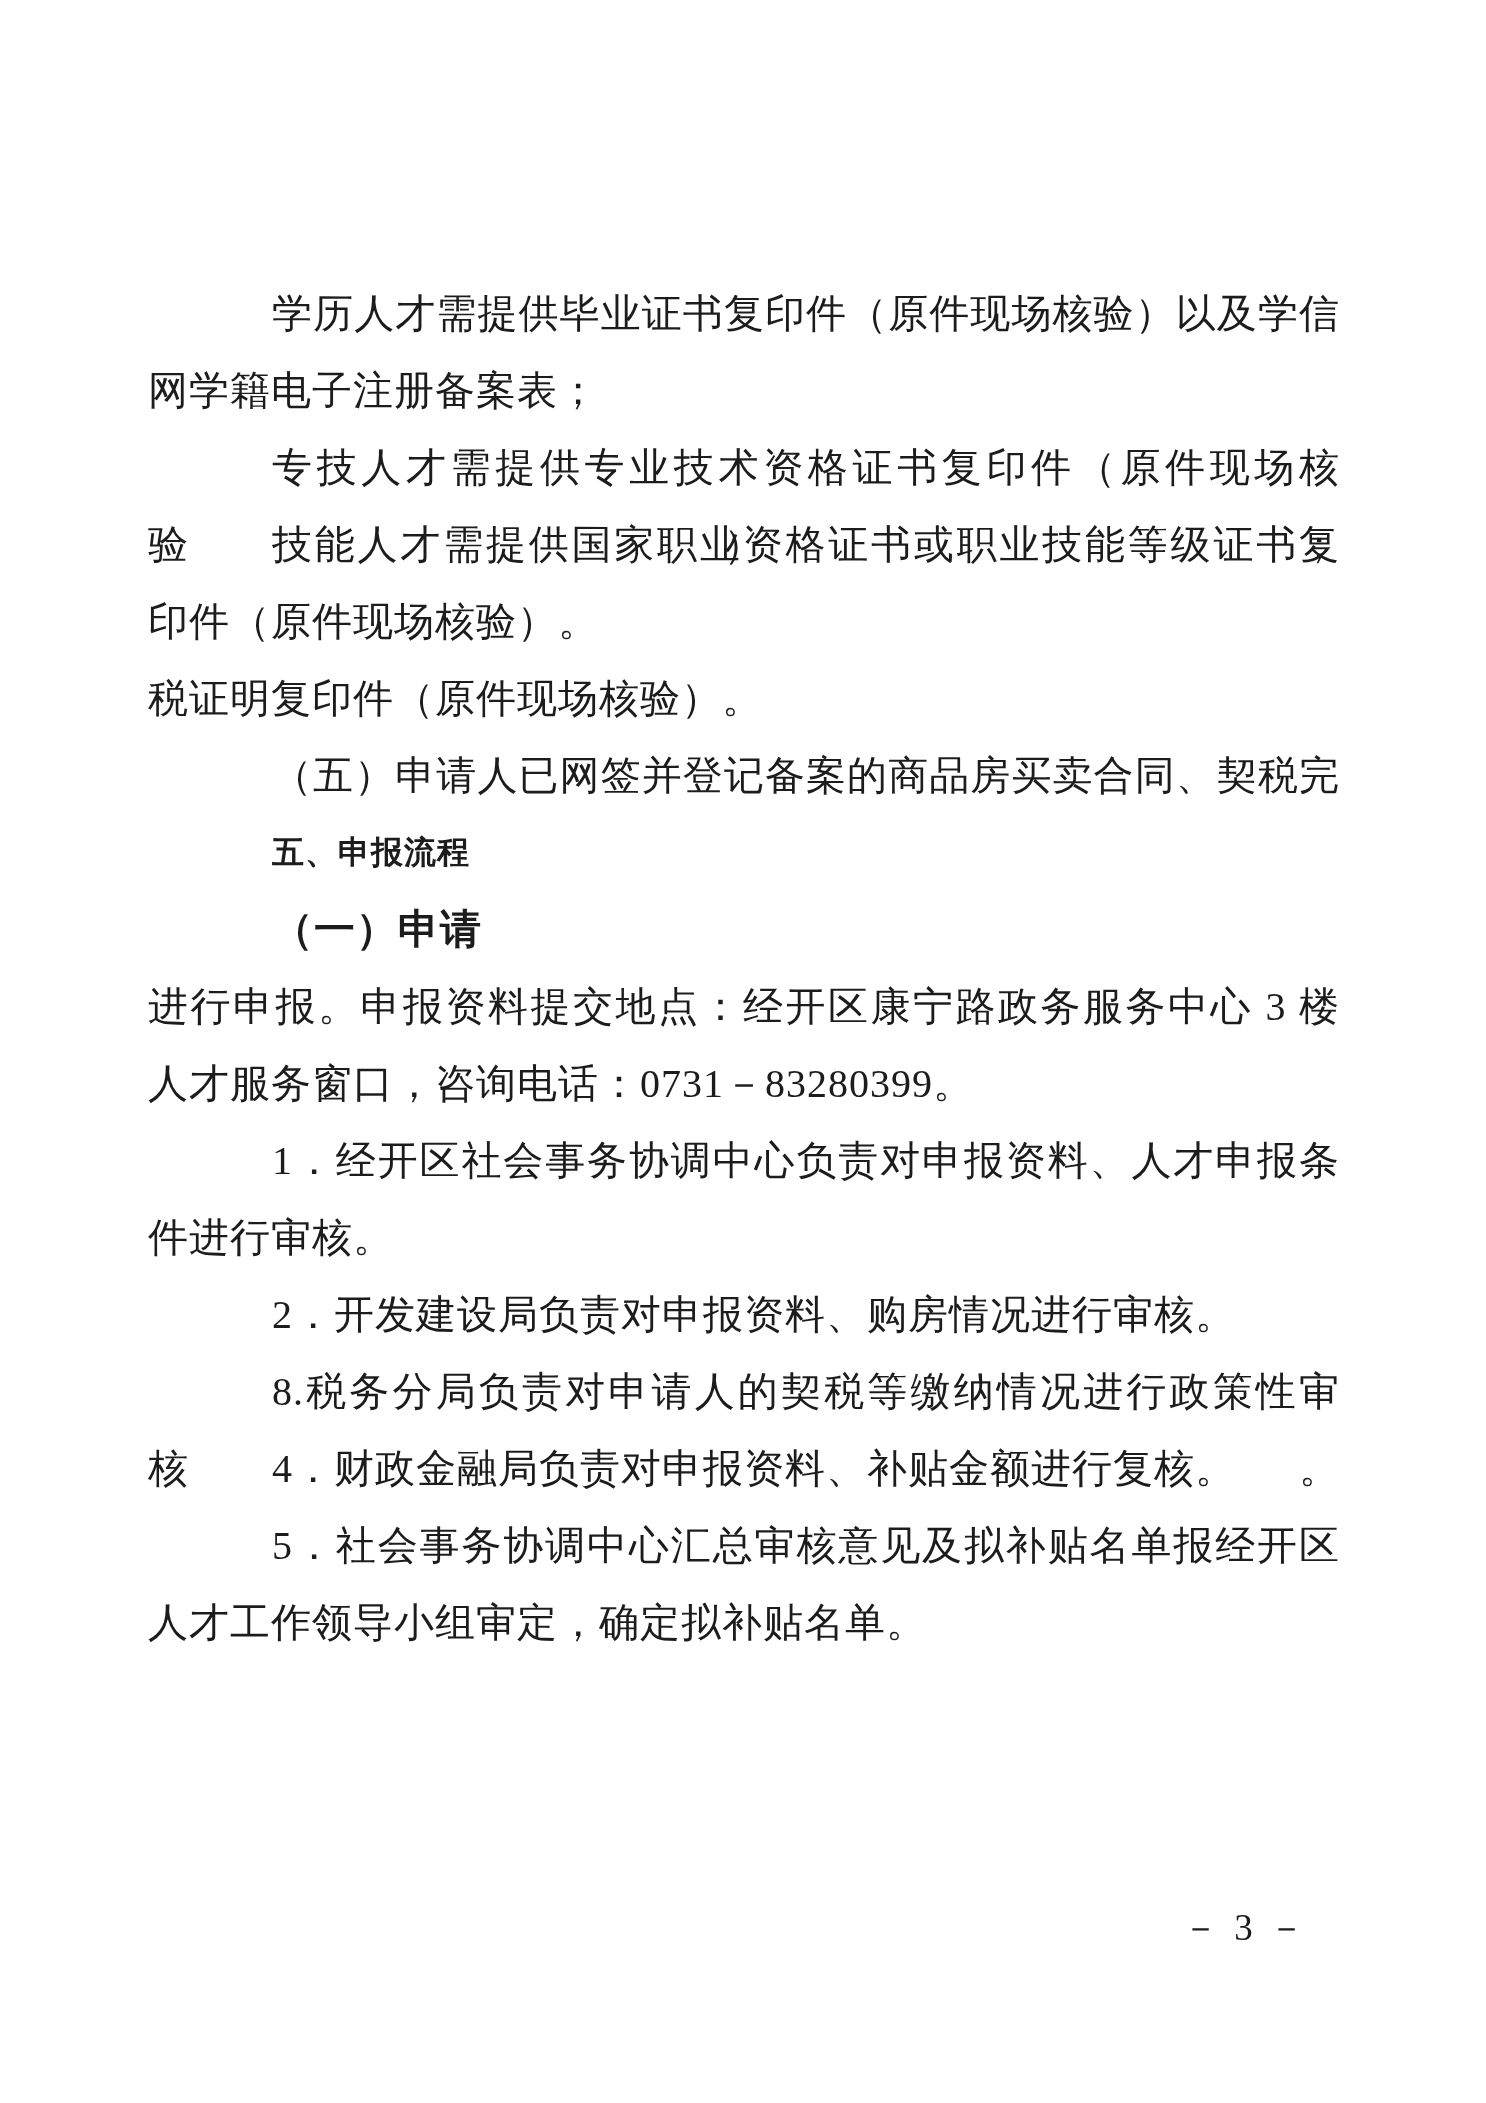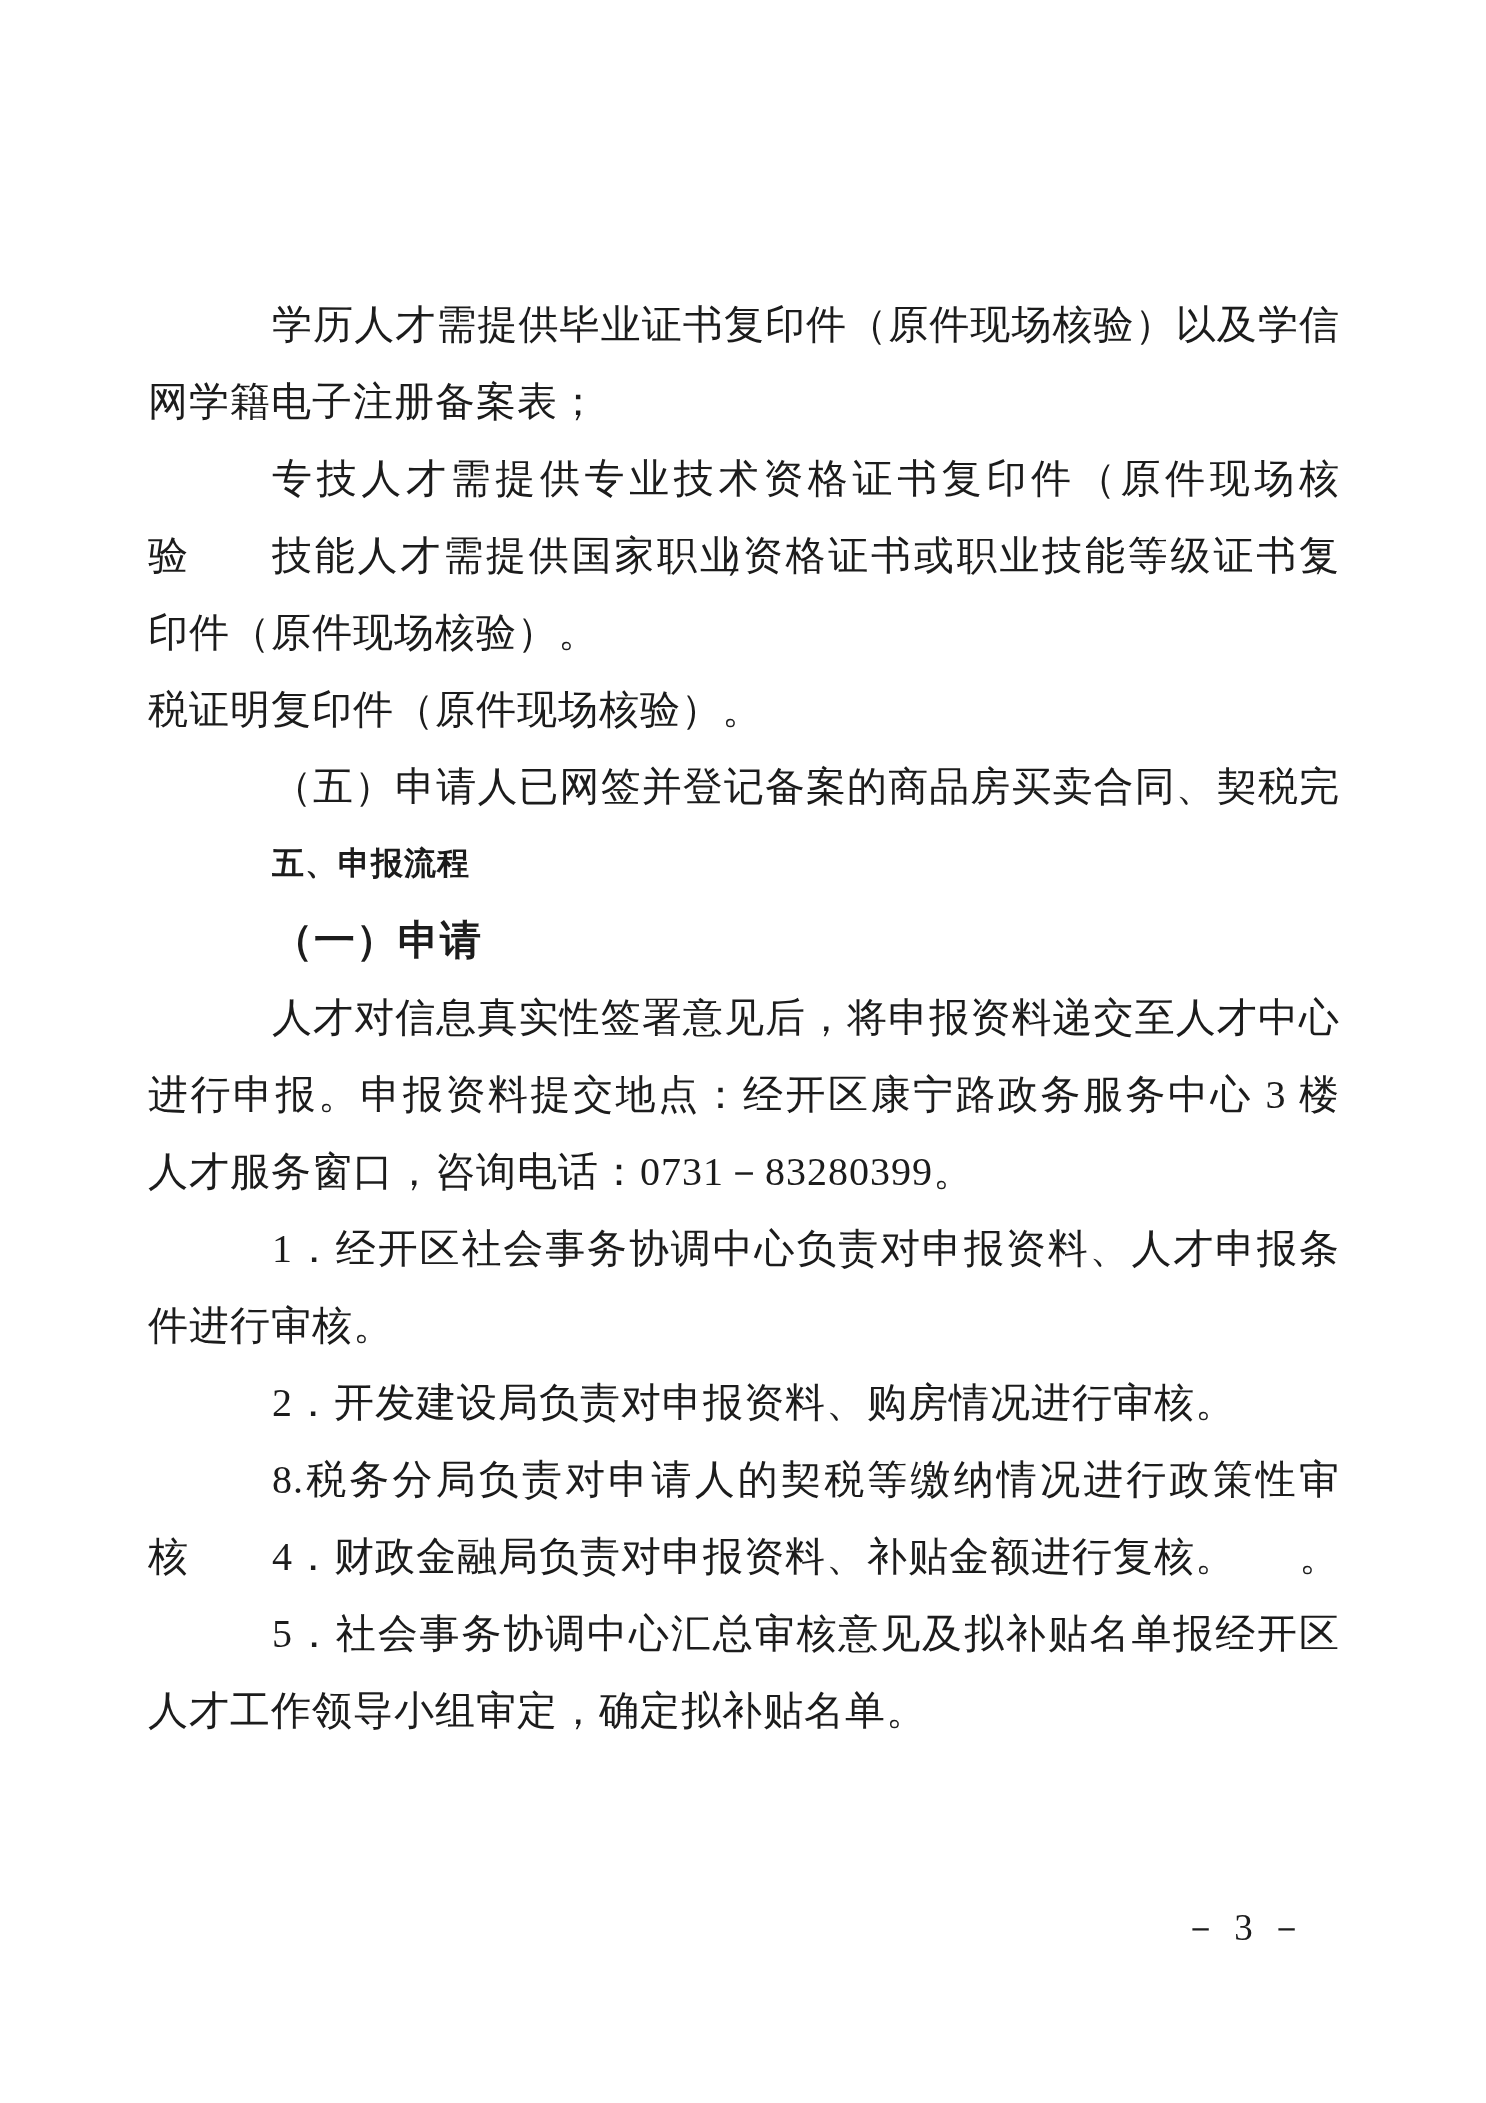--- a/index.html
+++ b/index.html
@@ -11,21 +11,21 @@
     position: relative;
     width: 1486px;
     height: 2103px;
     background: #ffffff;
     margin: 0 auto;
     overflow: hidden;
   }
   .content {
     position: absolute;
     left: 148px;
-    top: 286px;
+    top: 275px;
     width: 1192px;
   }
   .line {
     font-family: "Liberation Serif", "DejaVu Serif", serif;
     font-size: 40px;
     line-height: 77px;
     height: 77px;
     color: #1c1c1c;
     letter-spacing: 1px;
     white-space: nowrap;
@@ -65,21 +65,20 @@
   <div class="content" id="content">
       <div class="line body indent justify">学历人才需提供毕业证书复印件（原件现场核验）以及学信</div>
       <div class="line body">网学籍电子注册备案表；</div>
       <div class="line body indent justify">专技人才需提供专业技术资格证书复印件（原件现场核验）；</div>
       <div class="line body indent justify">技能人才需提供国家职业资格证书或职业技能等级证书复</div>
       <div class="line body">印件（原件现场核验）。</div>
       <div class="line body">税证明复印件（原件现场核验）。</div>
       <div class="line body indent justify">（五）申请人已网签并登记备案的商品房买卖合同、契税完</div>
       <div class="line h1 indent">五、申报流程</div>
       <div class="line h2 indent">（一）申请</div>
-      <div class="line body indent justify">人才对信息真实性签署意见后，将申报资料递交至人才中心</div>
       <div class="line body justify">进行申报。申报资料提交地点：经开区康宁路政务服务中心 3 楼</div>
       <div class="line body">人才服务窗口，咨询电话：0731－83280399。</div>
       <div class="line body indent justify">1．经开区社会事务协调中心负责对申报资料、人才申报条</div>
       <div class="line body">件进行审核。</div>
       <div class="line body indent">2．开发建设局负责对申报资料、购房情况进行审核。</div>
       <div class="line body indent justify">8.税务分局负责对申请人的契税等缴纳情况进行政策性审核。</div>
       <div class="line body indent">4．财政金融局负责对申报资料、补贴金额进行复核。</div>
       <div class="line body indent justify">5．社会事务协调中心汇总审核意见及拟补贴名单报经开区</div>
       <div class="line body">人才工作领导小组审定，确定拟补贴名单。</div>
     </div>

